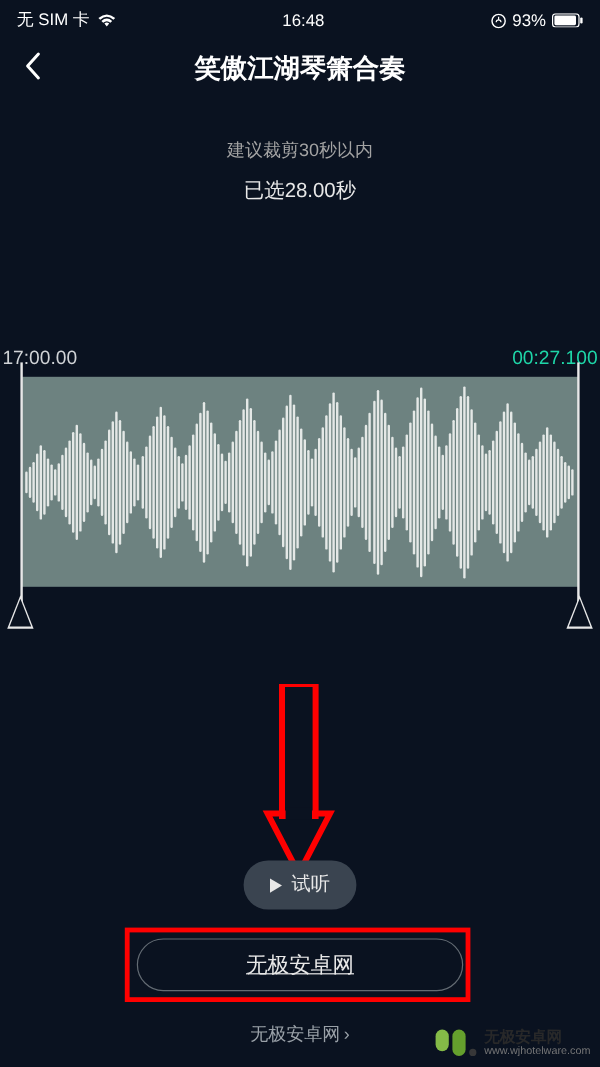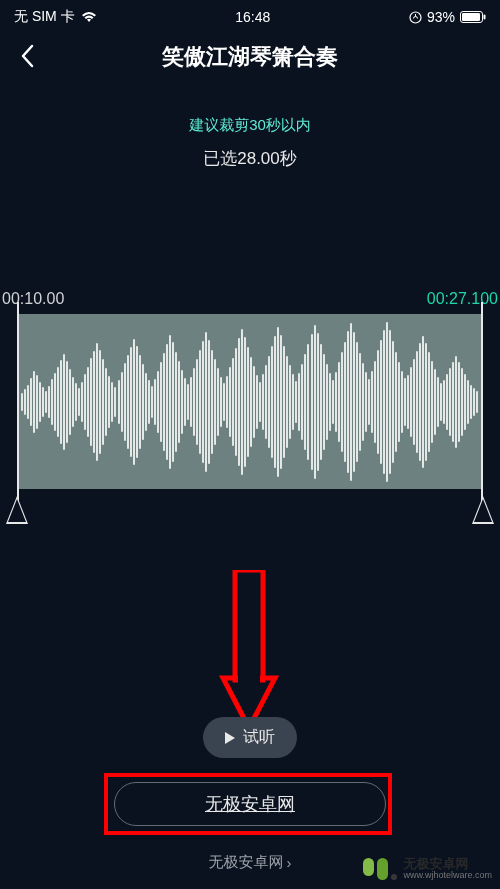--- a/index.html
+++ b/index.html
@@ -32,40 +32,40 @@
     .status-right {
       display: flex;
       align-items: center;
       gap: 5px;
     }
     .wifi-icon svg, .lock-icon svg, .battery-icon svg {
       display: block;
     }
     .nav-bar {
       display: flex;
-      align-items: flex-end;
+      align-items: center;
       padding: 12px 24px 16px;
       position: relative;
     }
     .back-btn {
       position: absolute;
       left: 20px;
       font-size: 26px;
       line-height: 1;
       color: #fff;
     }
     .page-title {
       flex: 1;
       text-align: center;
       font-size: 22px;
       font-weight: 600;
     }
     .hint-text {
       text-align: center;
-      color: #5eead4;
+      color: #a3a3a3;
       font-size: 15px;
       margin-top: 28px;
     }
     .selected-duration {
       text-align: center;
       color: #e8e8e8;
       font-size: 17px;
       margin-top: 12px;
     }
     .timestamps {
@@ -283,21 +283,21 @@
         <path d="M12 2 L3 12 L12 22" fill="none" stroke="#fff" stroke-width="2.5" stroke-linecap="round" stroke-linejoin="round"></path>
       </svg>
   </div>
   <div class="page-title">笑傲江湖琴箫合奏</div>
 </div>
 
 <div class="hint-text">建议裁剪30秒以内</div>
 <div class="selected-duration">已选28.00秒</div>
 
 <div class="timestamps">
-  <span class="ts-left">00:10.00</span>
+  <span class="ts-left">17:00.00</span>
   <span class="ts-right">00:27.100</span>
 </div>
 
 <div class="waveform-wrap">
   <div class="waveform" id="wf">
       <div class="bar" style="height: 18px;"></div>
       <div class="bar" style="height: 26px;"></div>
       <div class="bar" style="height: 34px;"></div>
       <div class="bar" style="height: 48px;"></div>
       <div class="bar" style="height: 62px;"></div>

